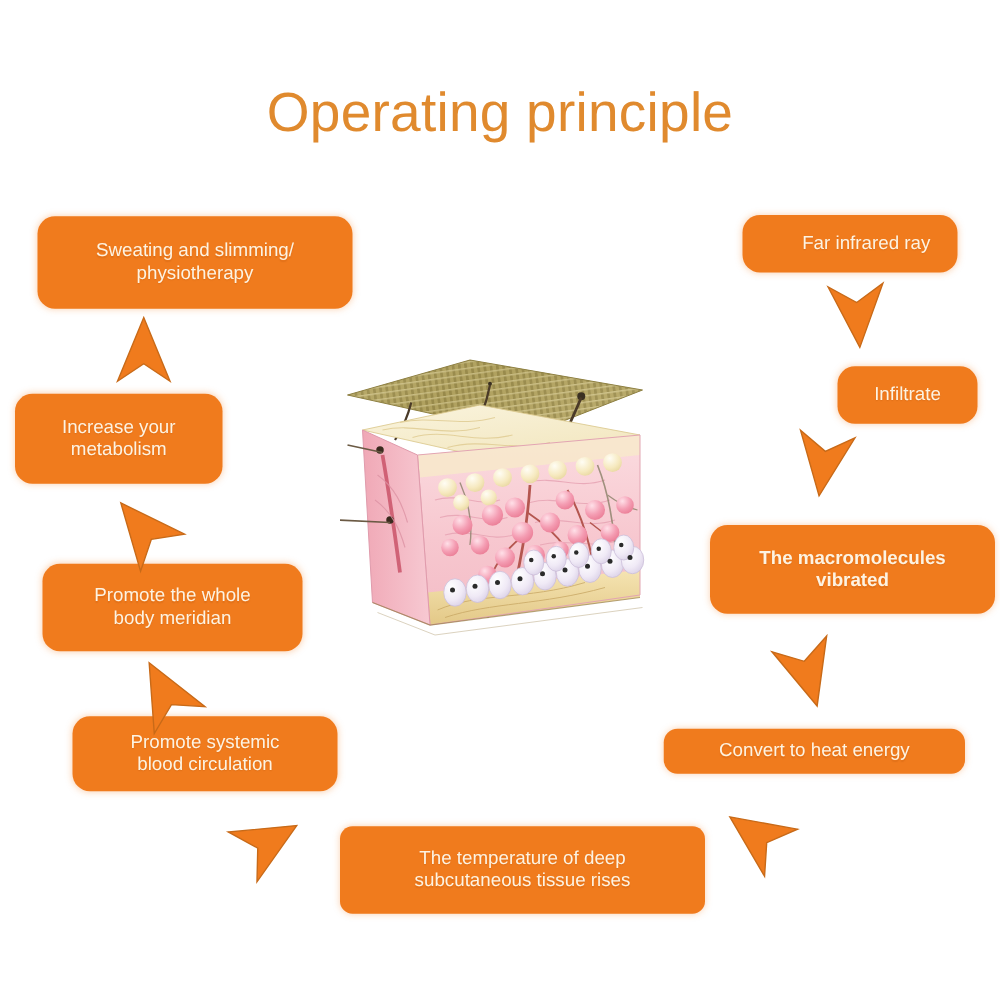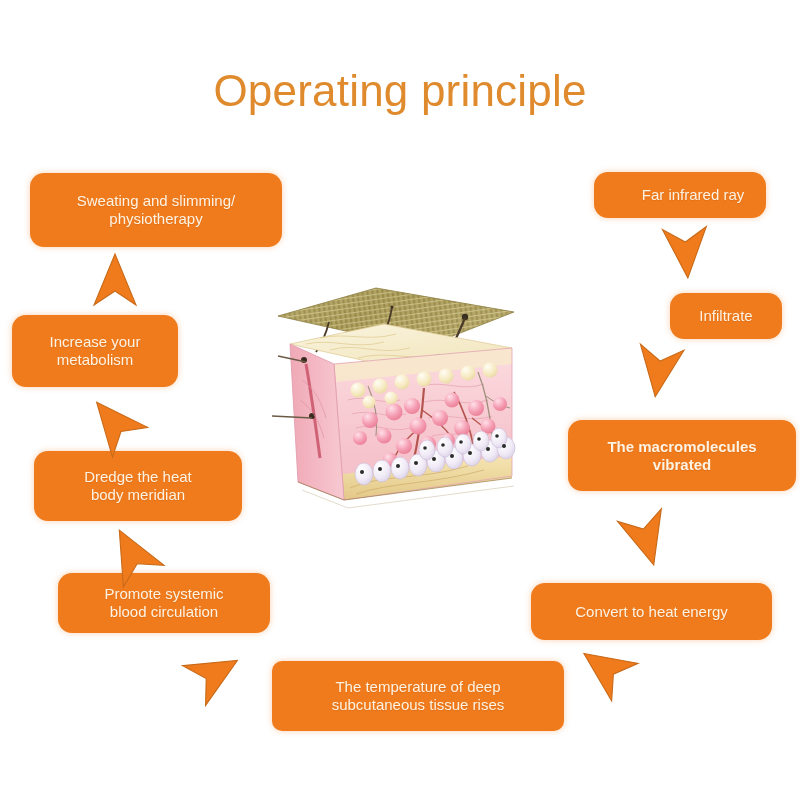--- a/index.html
+++ b/index.html
@@ -62,21 +62,21 @@
     width: 100%;
     white-space: pre-line;
   }
 
   
   #box-sweating      { left: 30px;  top: 173px; width: 252px; height: 74px; }
   #box-metabolism    { left: 12px;  top: 315px; width: 166px; height: 72px; }
   #box-dredge        { left: 34px;  top: 451px; width: 208px; height: 70px; }
   #box-promote       { left: 58px;  top: 573px; width: 212px; height: 60px; }
   #box-temperature   { left: 272px; top: 661px; width: 292px; height: 70px; border-radius: 10px; }
-  #box-convert       { left: 531px; top: 583px; width: 241px; height: 57px; }
+  #box-convert       { left: 531px; top: 583px; width: 241px; height: 36px; border-radius: 11px; }
   #box-macromolecule { left: 568px; top: 420px; width: 228px; height: 71px; font-weight: bold; }
   #box-infiltrate    { left: 630px; top: 293px; width: 112px; height: 46px; margin-left: 40px; }
   #box-farinfrared   { left: 594px; top: 172px; width: 172px; height: 46px; padding-left: 36px; }
 
   
   .arrow {
     position: absolute;
     width: 56px;
     height: 62px;
   }
@@ -113,21 +113,21 @@
     <span class="bx-label">Sweating and slimming/
 physiotherapy</span>
   </div>
 
   <div class="flow-box" id="box-metabolism">
     <span class="bx-label">Increase your
 metabolism</span>
   </div>
 
   <div class="flow-box" id="box-dredge">
-    <span class="bx-label">Dredge the heat
+    <span class="bx-label">Promote the whole
 body meridian</span>
   </div>
 
   <div class="flow-box" id="box-promote">
     <span class="bx-label">Promote systemic
 blood circulation</span>
   </div>
 
   <div class="flow-box" id="box-temperature">
     <span class="bx-label">The temperature of deep

